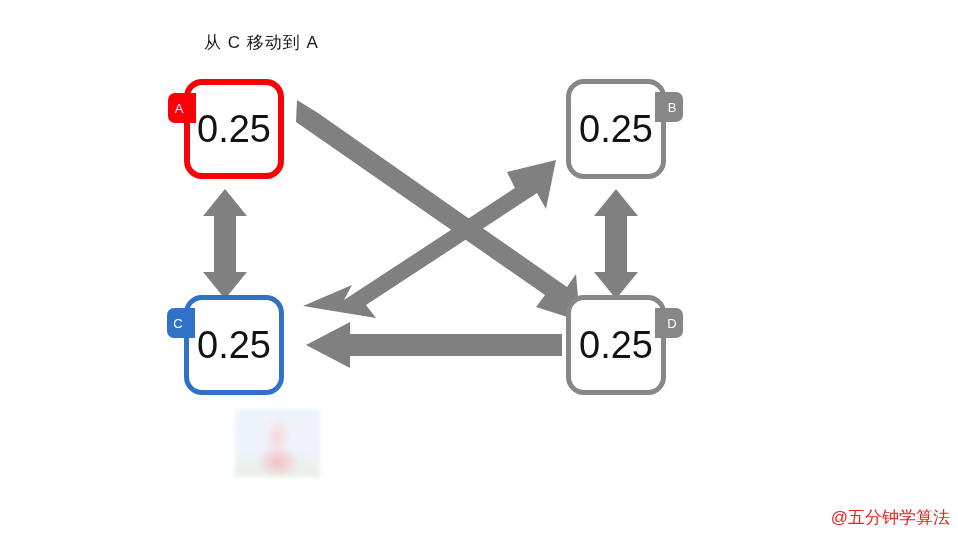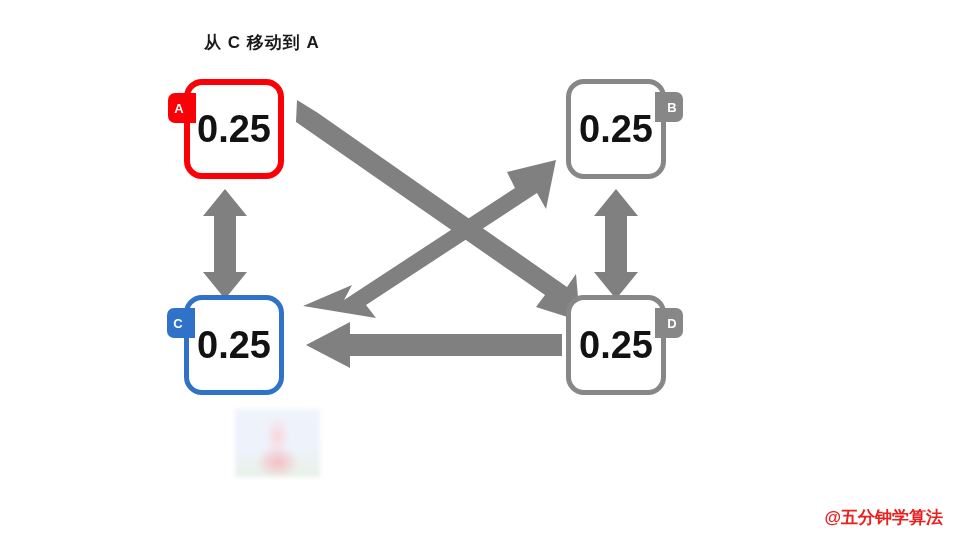--- a/index.html
+++ b/index.html
@@ -9,21 +9,20 @@
   }
   body {
     font-family: "Liberation Sans", "DejaVu Sans", sans-serif;
   }
   #canvas {
     position: relative;
     width: 958px;
     height: 535px;
     background: #ffffff;
     overflow: hidden;
-    font-weight: bold;
   }
 
   
   #title {
     position: absolute;
     left: 204px;
     top: 31px;
     font-size: 17px;
     letter-spacing: 1px;
     color: #1a1a1a;
@@ -112,21 +111,21 @@
         #eff3fb 0%,
         #eef2fb 62%,
         #eaf2ec 88%,
         #e8f0ea 100%);
     filter: blur(2px);
   }
 
   
   #watermark {
     position: absolute;
-    right: 15px;
+    right: 8px;
     bottom: 6px;
     font-size: 17px;
     color: #e8201e;
     white-space: nowrap;
     z-index: 6;
   }
 </style>
 </head>
 <body>
 

